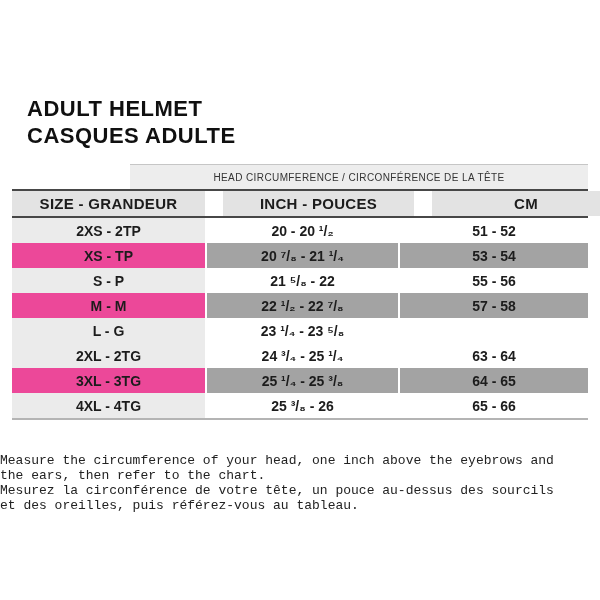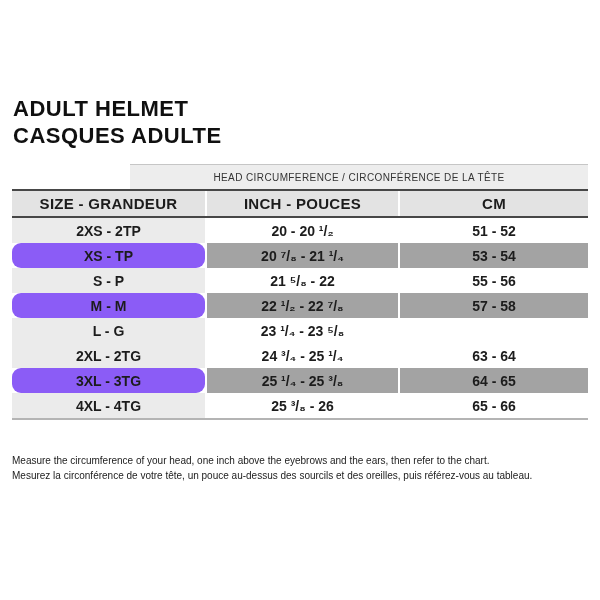--- a/index.html
+++ b/index.html
@@ -2,21 +2,21 @@
 <html><head>
 <meta charset="utf-8">
 <style>
   html,body{margin:0;padding:0;}
   body{
     width:600px;height:600px;background:#ffffff;position:relative;overflow:hidden;
     font-family:"Liberation Sans","DejaVu Sans",sans-serif;
     -webkit-font-smoothing:antialiased;
   }
   .page-title{
-    position:absolute;left:13px;top:95px;
+    position:absolute;left:27px;top:95px;
     font-size:22px;font-weight:700;line-height:27px;letter-spacing:0.5px;
     color:#101010;text-transform:uppercase;
   }
   .size-table{
     position:absolute;left:12px;top:164px;width:576px;
     font-weight:700;color:#1c1c1c;
   }
   .banner{
     margin-left:118px;height:24px;
     background:#ededed;border-top:1px solid #c6c6c6;
@@ -25,32 +25,32 @@
   }
   .trow{
     display:grid;grid-template-columns:193px 193px 190px;
   }
   .trow .cell{
     height:25px;display:flex;align-items:center;justify-content:center;
     box-sizing:border-box;
   }
   .trow .cell + .cell{border-left:2px solid #ffffff;}
   .head-row{
-    border-top:2px solid #474747;border-bottom:2px solid #474747;
+    border-top:2px solid #474747;border-bottom:2px solid #474747;gap:16px;
   }
   .head-row .cell{background:#e3e3e3;font-size:15px;letter-spacing:0.3px;}
   .data-row.odd .cell{background:#ffffff;}
   .data-row.odd .cell.size-cell{background:#ebebeb;}
   .data-row.even .cell{background:#a3a3a3;}
-  .data-row.even .cell.size-cell{background:#8b5cf6;border-radius:9px;}
+  .data-row.even .cell.size-cell{background:#ec4899;}
   .data-row .cell{font-size:14px;}
   .table-bottom{height:0;border-bottom:2px solid #b4b4b4;}
   .footnote{
-    position:absolute;left:12px;top:453px;width:576px;
-    font-size:10px;line-height:15px;color:#222222;font-weight:500;
+    position:absolute;left:0;top:453px;width:576px;
+    font-size:13px;line-height:15px;color:#222222;font-weight:500;font-family:Liberation Mono, monospace;
   }
 </style>
 </head>
 <body>
 
 <div class="page-title">
   <div>ADULT HELMET</div>
   <div>CASQUES ADULTE</div>
 </div>
 

